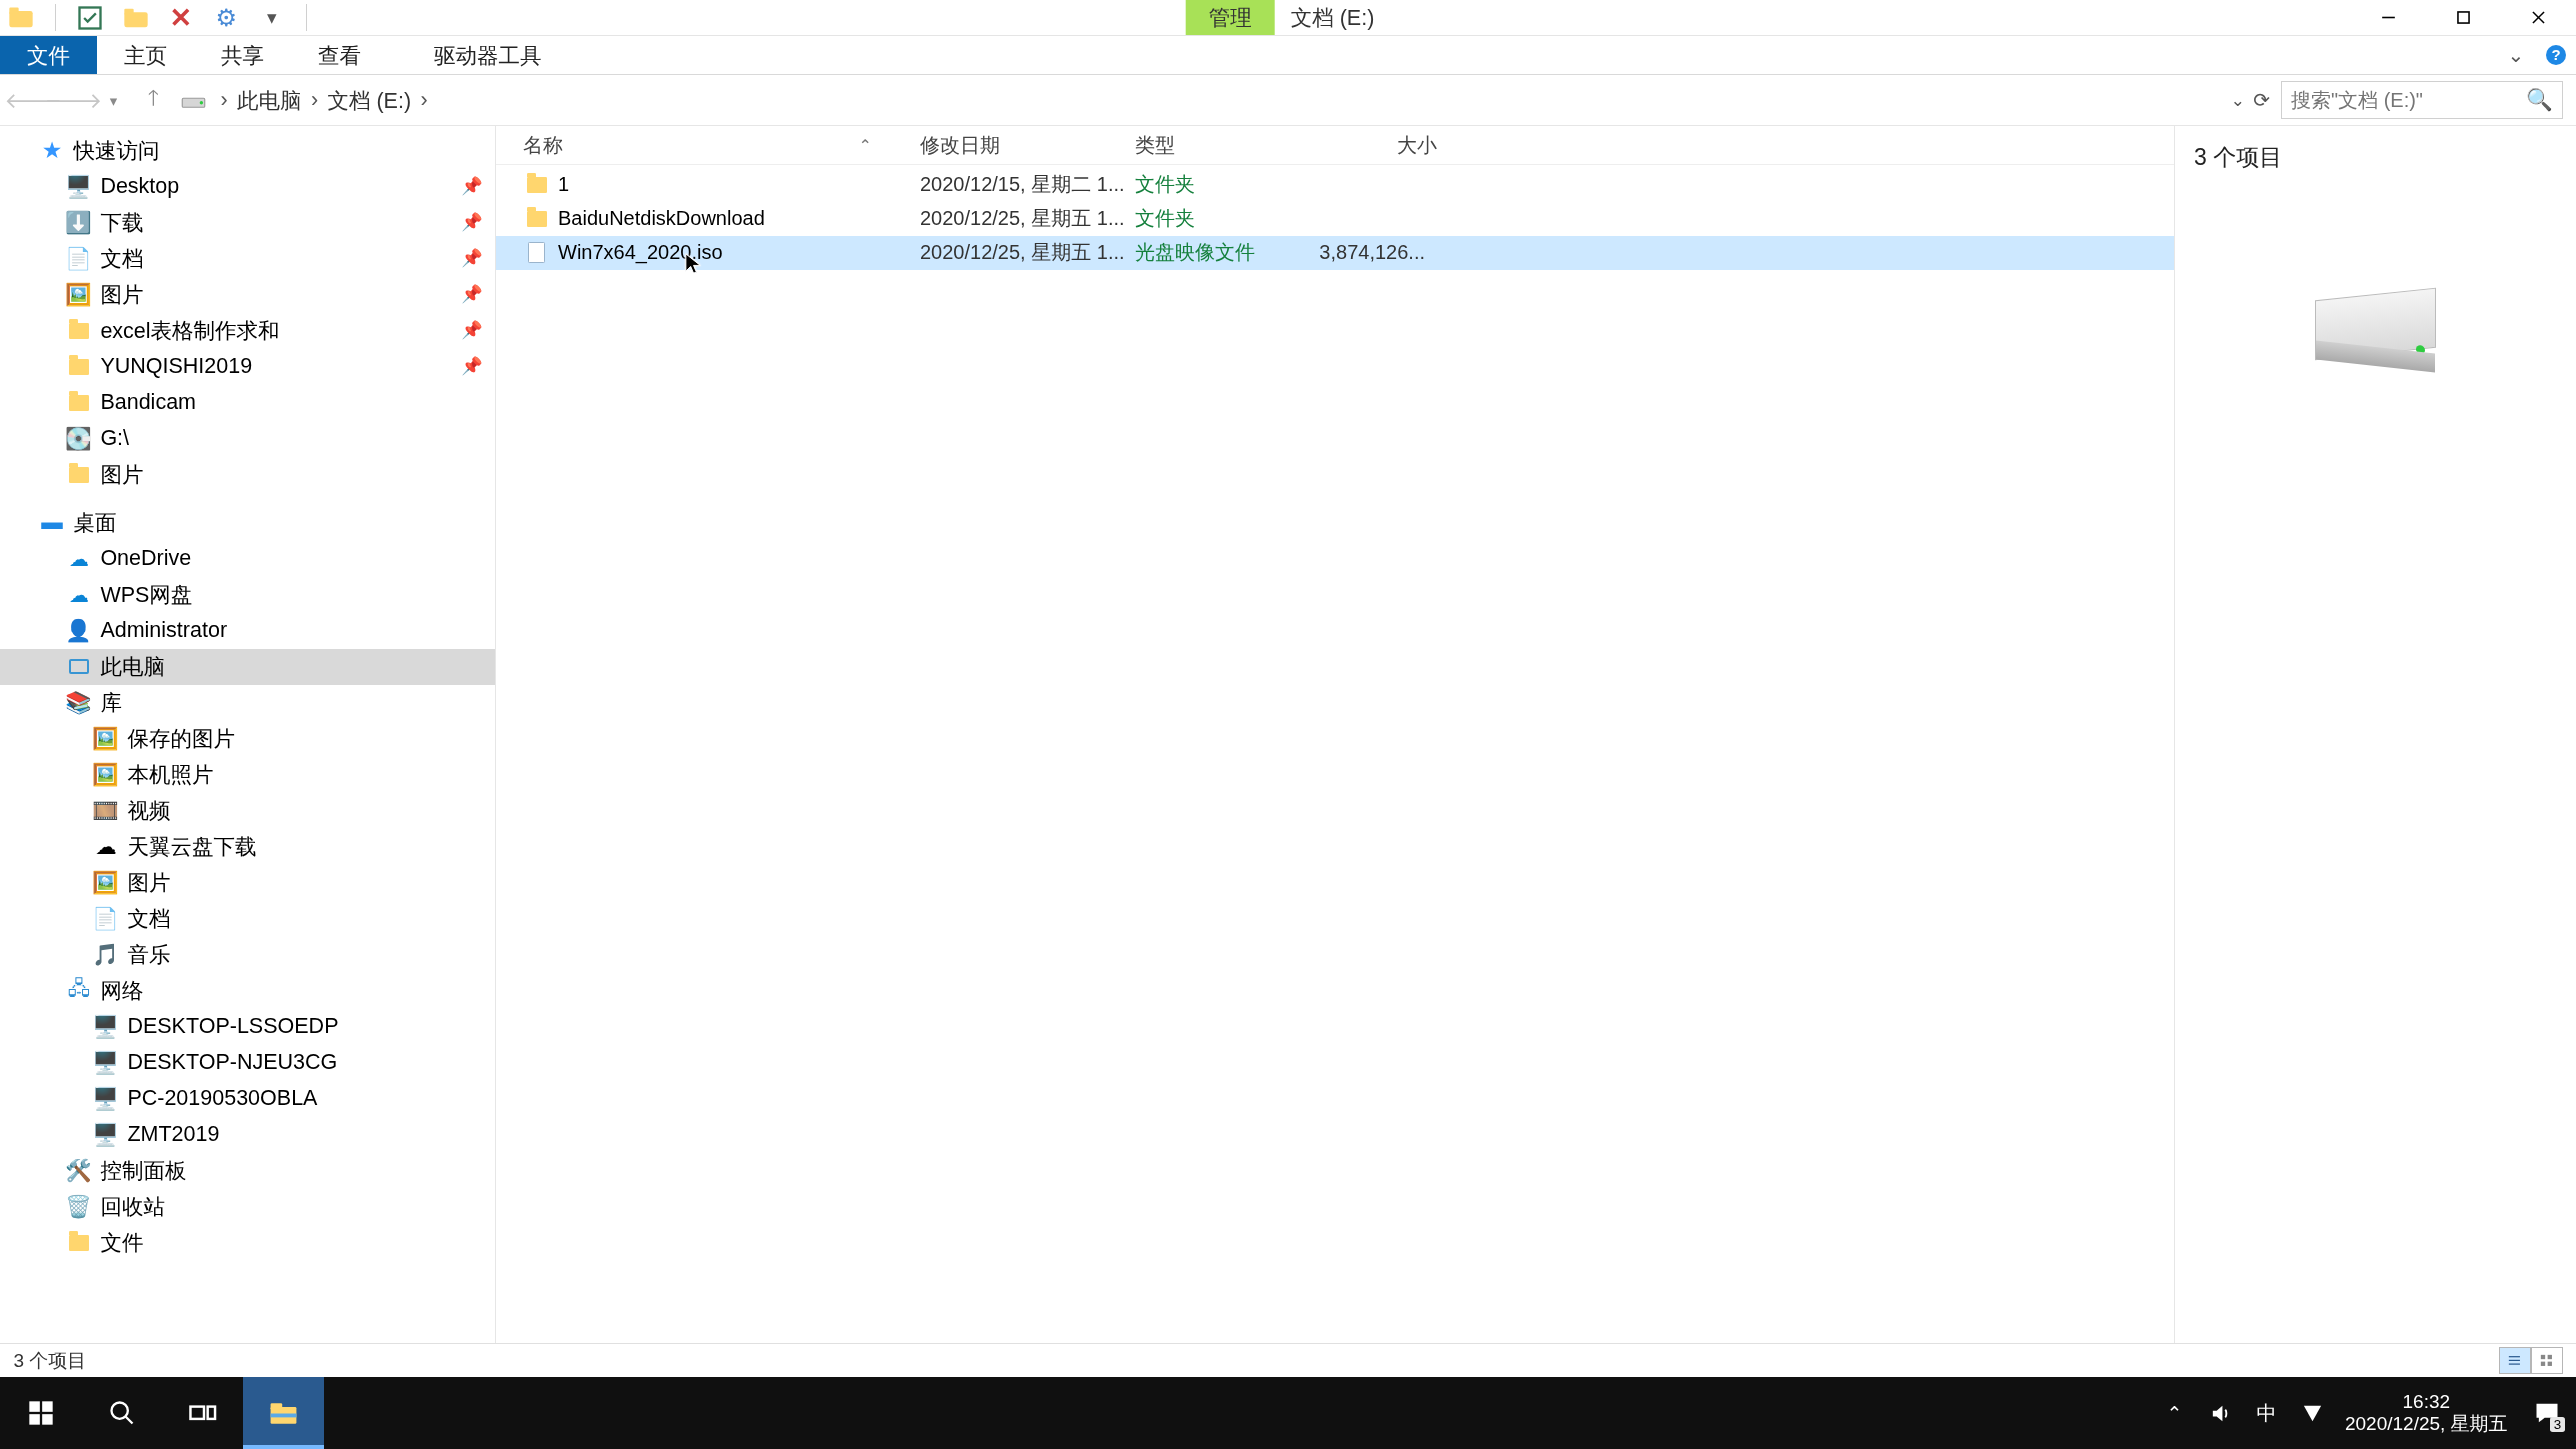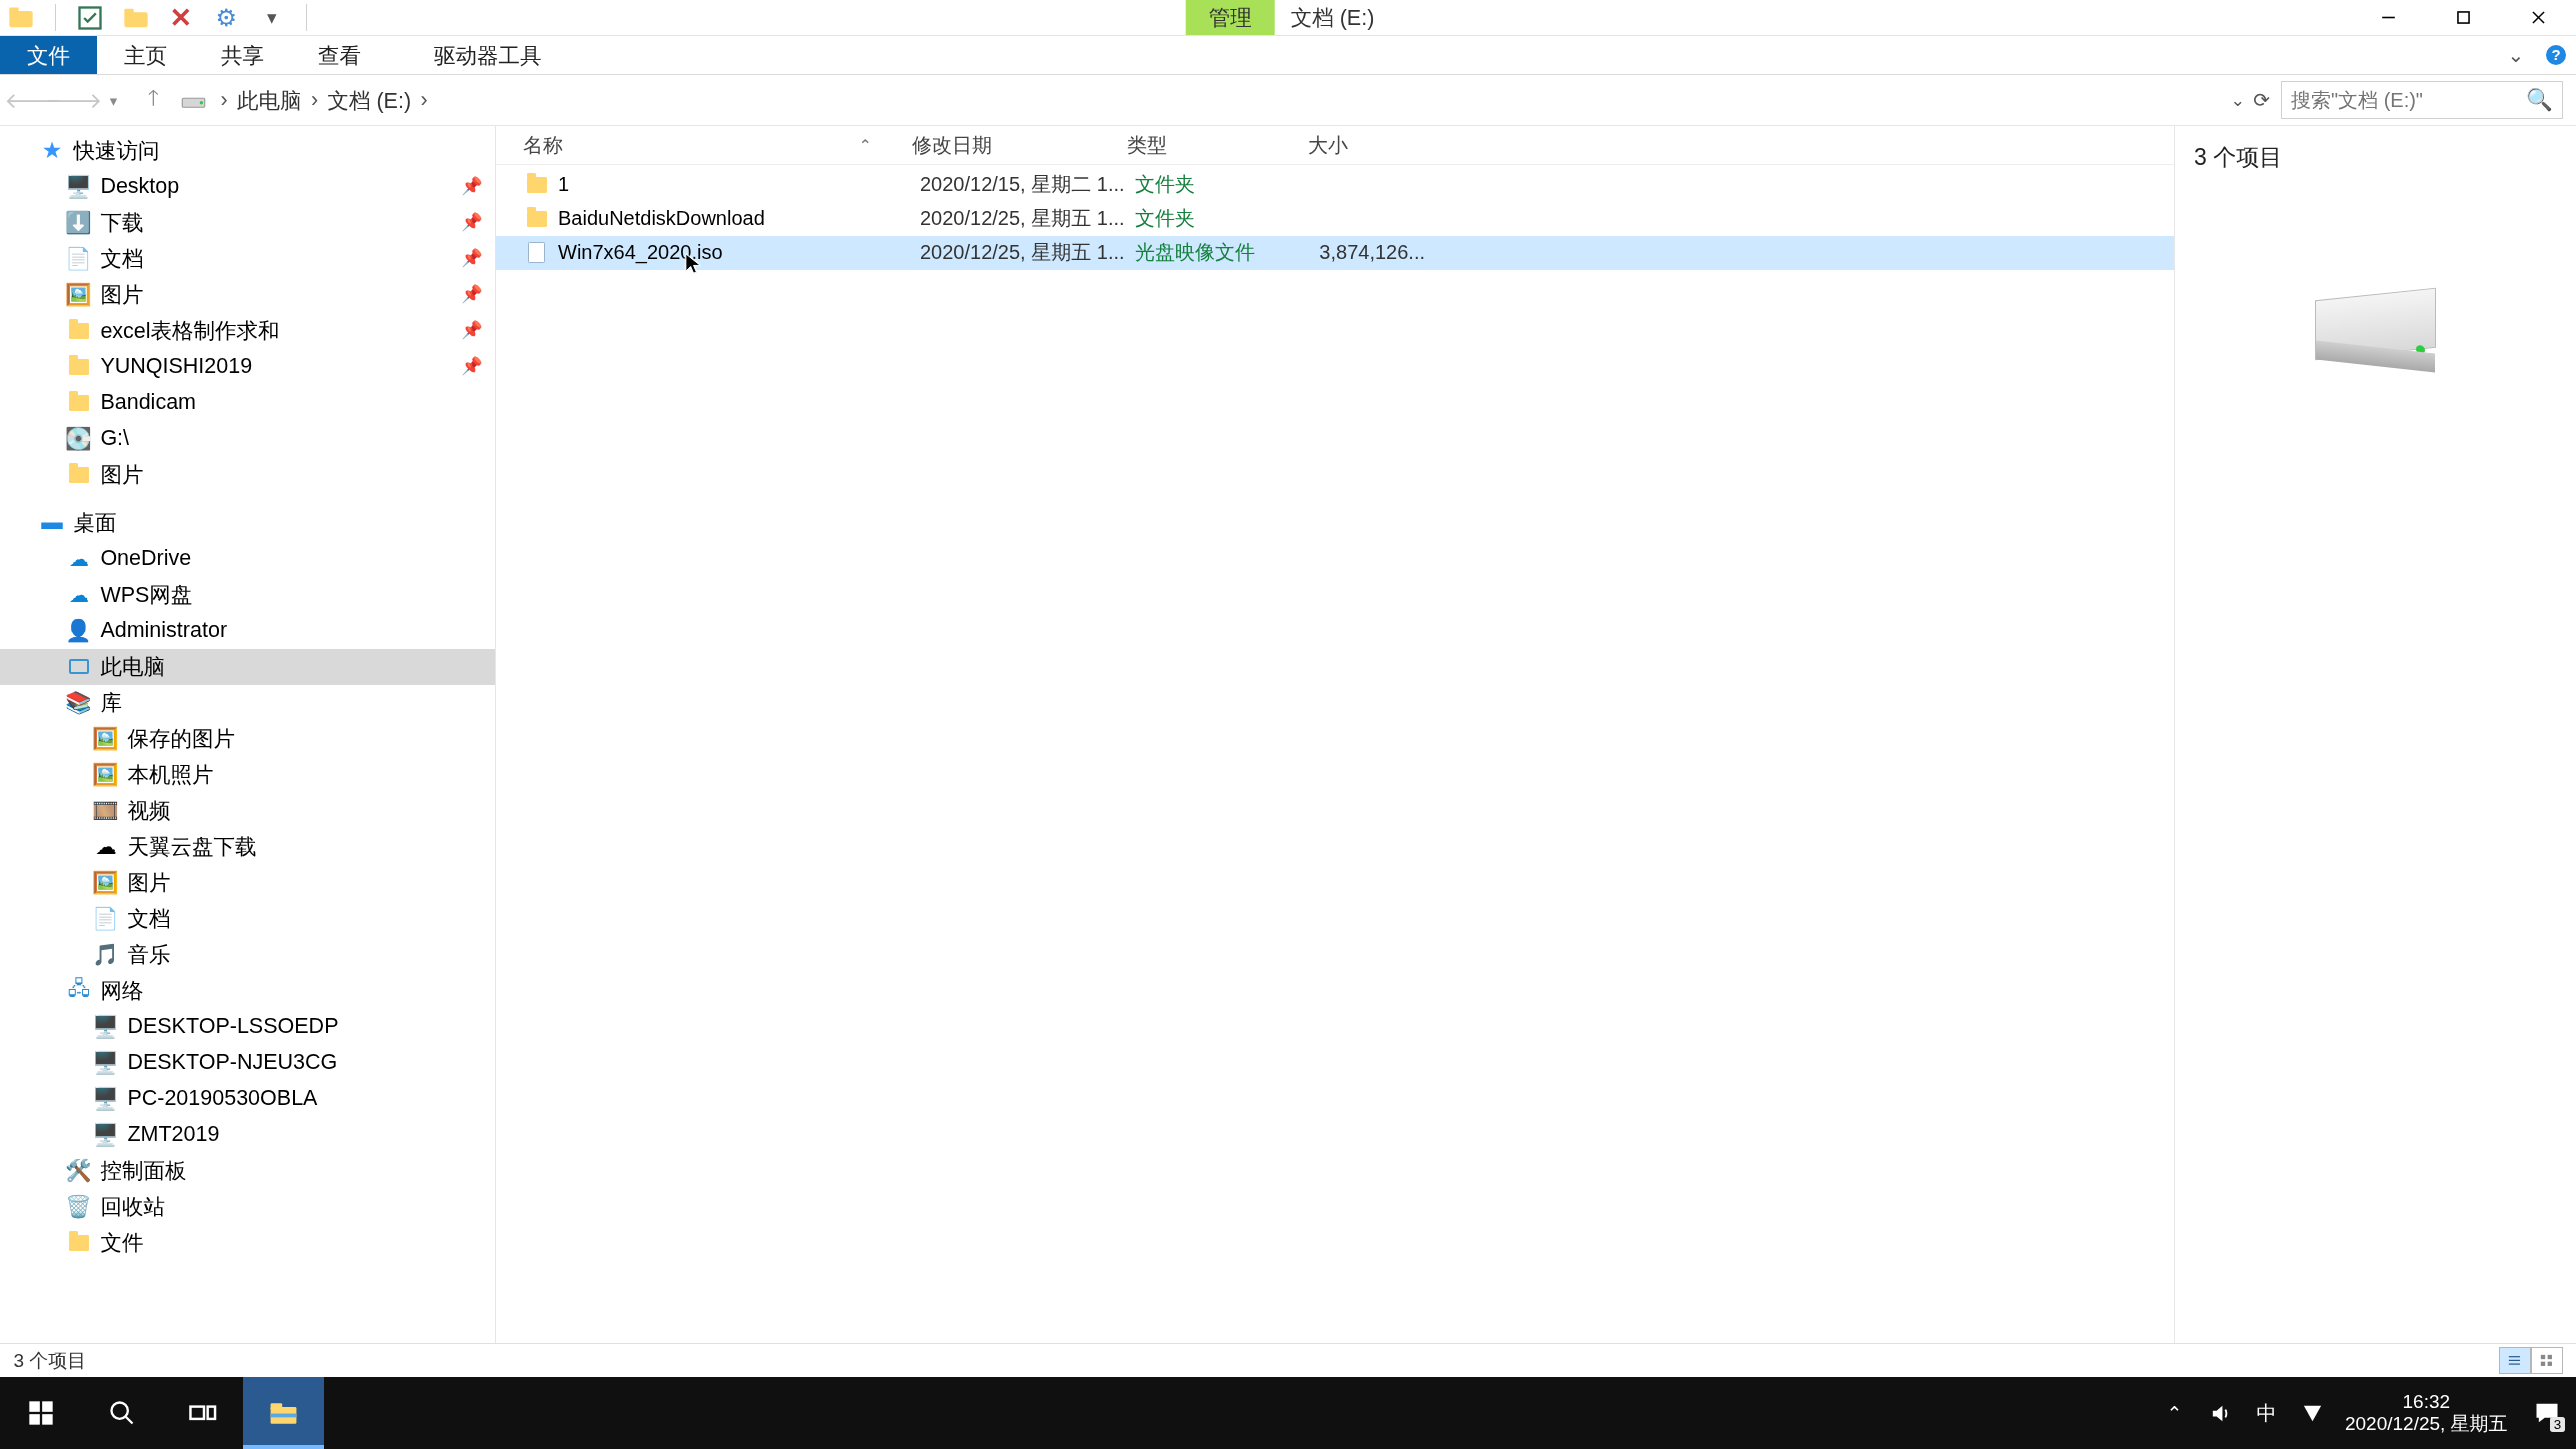--- a/index.html
+++ b/index.html
@@ -50,23 +50,23 @@
 .tree .node.level3 { padding-left: 94px; }
 .tree .node .pin { position:absolute; right:12px; color:#9a9a9a; font-size:17.4px;}
 .tree .node.selected { background:#d9d9d9; }
 .tree .node .ticon { width:24px; height:24px; display:flex; align-items:center; justify-content:center;}
 .tree .gap { height: 12px; }
 
 
 .files { flex: 1; display:flex; flex-direction:column; }
 .col-headers { display:flex; height: 39px; align-items:center; border-bottom: 0.7px solid #eee; padding-left: 27px; color:#444; font-size:20px;}
 .col-headers .ch-name { width: 389px; display:flex; align-items:center; gap:6.7px;}
-.col-headers .ch-date { width: 215px; }
+.col-headers .ch-date { width: 215px; margin-left: 8px; }
 .col-headers .ch-type { width: 181px; }
-.col-headers .ch-size { width: 121px; text-align:left; }
+.col-headers .ch-size { width: 121px; text-align:right; }
 .col-headers .sort-caret { font-size:16px; color:#777; margin-left:auto; margin-right:40px;}
 .file-rows { padding-top:2.7px; }
 .file-row { display:flex; height: 34px; align-items:center; padding-left: 27px; font-size:20px;}
 .file-row.selected { background:#cde8ff; }
 .file-row .fr-icon { width:27px; height:27px; margin-right:8px; display:flex;align-items:center;justify-content:center;}
 .file-row .fr-name { width: 362px; }
 .file-row .fr-date { width: 215px; color:#333;}
 .file-row .fr-type { width: 181px; color:#15803d;}
 .file-row .fr-size { width: 121px; color:#333; text-align:right; padding-right:12px;}
 

